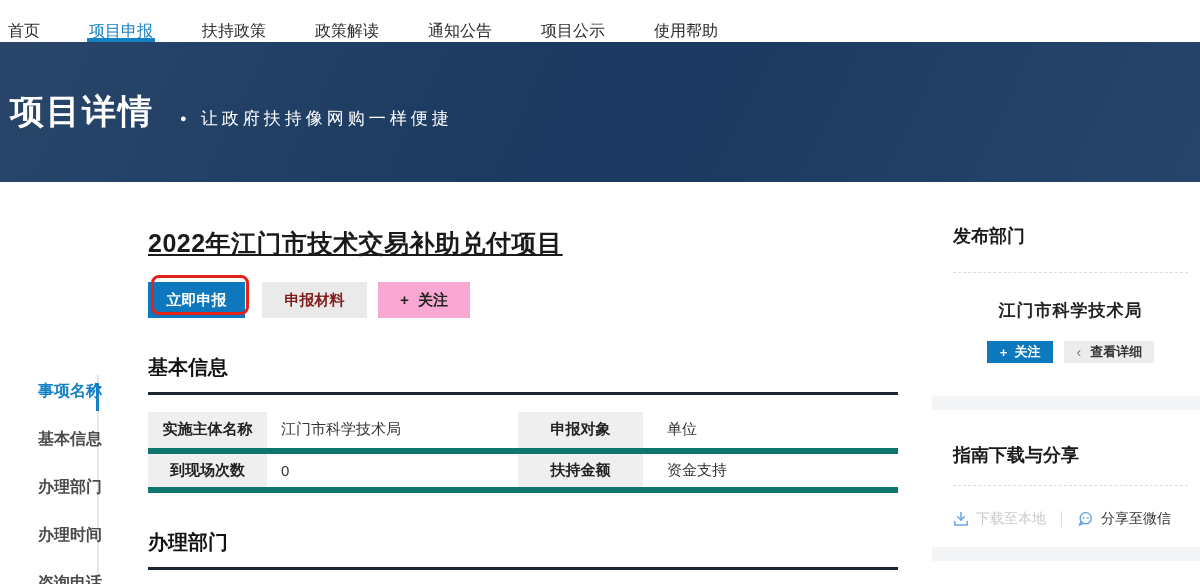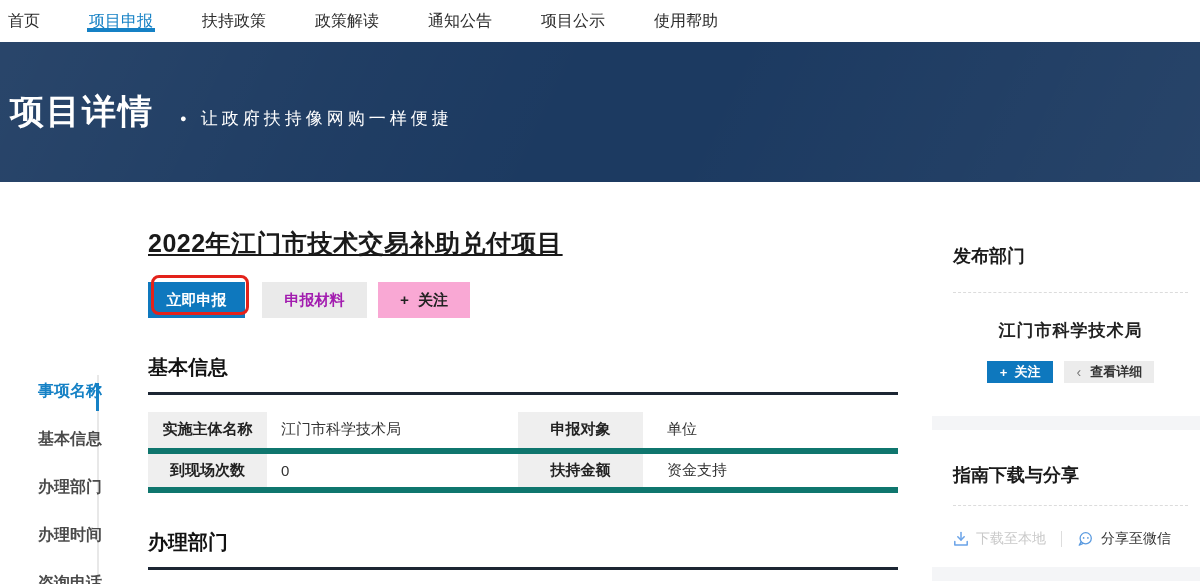--- a/index.html
+++ b/index.html
@@ -3,21 +3,21 @@
 <meta charset="utf-8">
 <style>
   * { box-sizing: border-box; }
   html,body { margin:0; padding:0; }
   body {
     width:1200px; height:584px; overflow:hidden; position:relative;
     background:#fff; font-family:"Liberation Sans", sans-serif; color:#222;
   }
 
   
-  .topnav { height:42px; display:flex; align-items:center; padding-left:8px; gap:49px; background:#fff; }
+  .topnav { height:42px; display:flex; align-items:flex-end; padding-left:8px; gap:49px; background:#fff; }
   .nav-item { font-size:16px; color:#2b2b2b; display:flex; align-items:center; position:relative; cursor:pointer; white-space:nowrap; }
   .nav-item.active { color:#1581c5; }
   .nav-item.active::after { content:""; position:absolute; left:-2px; right:-2px; bottom:0; height:4px; background:#1581c5; }
 
   
   .banner {
     height:140px; position:relative; display:flex; align-items:center; padding-left:10px;
     background-color:#1c3a61;
     background-image:
       linear-gradient(115deg, rgba(255,255,255,0.06) 0%, rgba(255,255,255,0.02) 28%, rgba(255,255,255,0) 48%),
@@ -40,38 +40,38 @@
   .active-indicator { position:absolute; right:-2px; top:8px; width:3px; height:28px; background:#1581c5; }
 
   
   .main { position:absolute; left:148px; top:0; width:750px; }
   .page-title { margin:46px 0 0 0; font-size:25px; line-height:1.2; font-weight:bold; color:#1a1a1a; letter-spacing:0.5px;text-decoration:underline; }
   .btn-row { margin-top:24px; display:flex; align-items:center; }
   .btn { border:none; font-family:Liberation Mono, monospace; font-weight:bold; font-size:15px; cursor:pointer; }
   .apply-wrap { position:relative; }
   .btn-apply { width:97px; height:36px; background:#0e78be; color:#fff; }
   .red-box { position:absolute; left:3px; top:-7px; width:98px; height:40px; border:3px solid #e3221a; border-radius:8px; pointer-events:none; }
-  .btn-materials { width:105px; height:36px; background:#eaeaea; color:#a21caf; margin-left:17px; }
+  .btn-materials { width:105px; height:36px; background:#eaeaea; color:#7f1d1d; margin-left:17px; }
   .btn-follow { width:92px; height:36px; background:#f9a8d4; color:#222; margin-left:11px; }
 
   .section-heading { margin-top:36px; font-size:20px; font-weight:bold; color:#121212; padding-bottom:11px; border-bottom:3px solid #1c2633; }
   .info-table { width:100%; border-collapse:collapse; margin-top:12px; }
   .info-table tr { border-bottom:6px solid #0f766e; }
   .info-table td { height:39px; font-size:15px; }
   .cell-label { background:#efefef; font-weight:bold; text-align:center; color:#222; }
   .c1 { width:119px; } .c2 { width:251px; padding-left:14px; color:#333; }
   .c3 { width:125px; } .c4 { padding-left:24px; color:#333; }
   .dept-line { margin-top:20px; font-size:15px; color:#333; }
 
   
   .aside { position:absolute; left:932px; top:0; width:268px; }
   .aside-section { padding-left:21px; padding-right:12px; background:#fff; }
   .aside-heading { font-size:18px; font-weight:bold; color:#1a1a1a; }
   .dashed { border-bottom:1px dashed #dcdcdc; }
-  .sec-pub { padding-top:44px; }
+  .sec-pub { padding-top:24px; }
   .sec-pub .dashed { margin-top:24px; }
   .org-name { margin-top:26px; text-align:center; font-size:17px; font-weight:bold; color:#222; letter-spacing:1px; }
   .aside-btns { margin-top:19px; display:flex; justify-content:center; align-items:center; gap:11px; padding-bottom:33px; }
   .btn-follow-sm { background:#0e78be; color:#fff; font-size:13px; font-weight:bold; border:none; height:22px; padding:0 13px; display:flex; align-items:center; gap:7px; cursor:pointer; }
   .btn-detail { background:#ececec; color:#333; font-size:13px; font-weight:bold; border:none; height:22px; padding:0 12px; display:flex; align-items:center; gap:9px; cursor:pointer; }
   .chevron { color:#777; font-weight:normal; font-size:14px; }
   .band { height:14px; background:#f4f5f7; }
   .sec-dl { padding-top:15px; }
   .sec-dl .dashed { margin-top:13px; }
   .share-row { margin-top:24px; display:flex; align-items:center; padding-bottom:19px; }

